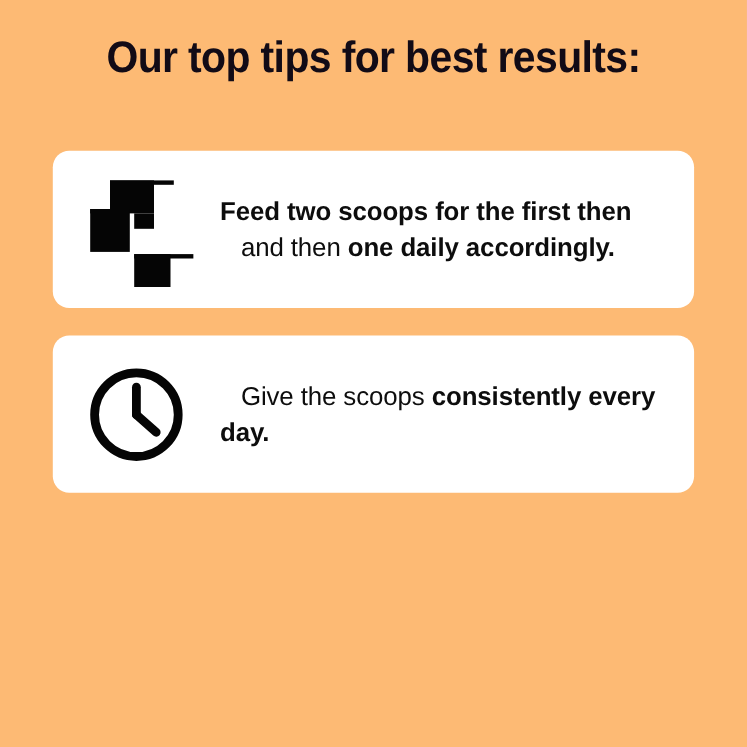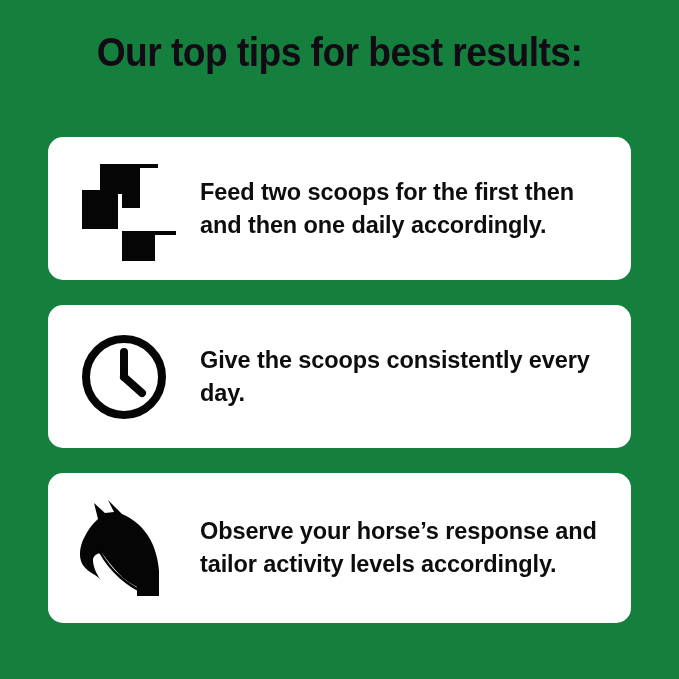--- a/index.html
+++ b/index.html
@@ -10,21 +10,21 @@
     width: 679px;
     height: 679px;
     background: #dcc5ee;
     font-family: "Liberation Sans", sans-serif;
     overflow: hidden;
   }
   .page {
     position: relative;
     width: 679px;
     height: 679px;
-    background: #15803d;
+    background: #fdba74;
     box-sizing: border-box;
   }
 
   
   .heading {
     position: absolute;
     top: 30px;
     left: 0;
     width: 679px;
     text-align: center;
@@ -69,21 +69,21 @@
   }
   .text-cell {
     flex: 1;
     padding-right: 22px;
     font-size: 23.5px;
     line-height: 33px;
     color: #0d0d0d;
     letter-spacing: -0.1px;
   }
   .text-cell .b { font-weight: 700; }
-  .text-cell .r { font-weight: 700; }
+  .text-cell .r { font-weight: 400; margin-left: 19px; }
 
   .icon-svg { display: block; }
 </style>
 </head>
 <body>
 
 <div class="page">
 
   <div class="heading">Our top tips for best results:</div>
 
@@ -118,56 +118,15 @@
           <line x1="46" y1="46" x2="46" y2="21" stroke="#050505" stroke-width="8" stroke-linecap="round"></line>
 
           <line x1="46" y1="46" x2="64" y2="62" stroke="#050505" stroke-width="8" stroke-linecap="round"></line>
         </svg>
       </div>
       <div class="text-cell">
         <span class="r">Give the scoops </span><span class="b">consistently every day.</span>
       </div>
     </div>
 
-    <div class="card card-3">
-      <div class="icon-cell">
-        <svg class="icon-svg" width="100" height="102" viewBox="0 0 100 102">
-
-          <path fill="#050505" d="
-            M 24,22
-            L 20,6
-            L 31,16
-            L 40,15
-            L 34,3
-            L 48,17
-            C 60,22 70,31 76,42
-            C 81,51 84,62 85,74
-            L 85,99
-            L 47,99
-            C 40,95 34,90 29,84
-            L 21,78
-            C 14,74 9,70 7,64
-            C 5,58 6,50 9,43
-            C 13,34 18,27 24,22 Z"></path>
-
-          <path fill="#ffffff" d="
-            M 28,56
-            C 33,63 39,71 46,78
-            C 51,83 57,87 63,90
-            L 63,99
-            L 44,99
-            C 37,95 31,89 26,82
-            C 22,76 19,69 19,63
-            C 19,59 23,56 28,56 Z"></path>
-
-          <path fill="none" stroke="#050505" stroke-width="2.4" d="
-            M 26,55
-            C 31,64 38,73 46,80
-            C 53,86 60,91 67,94"></path>
-        </svg>
-      </div>
-      <div class="text-cell">
-        <span class="b">Observe your horse’s response </span><span class="r">and tailor activity levels accordingly.</span>
-      </div>
-    </div>
 
   </div>
 </div>
 
 </body></html>

